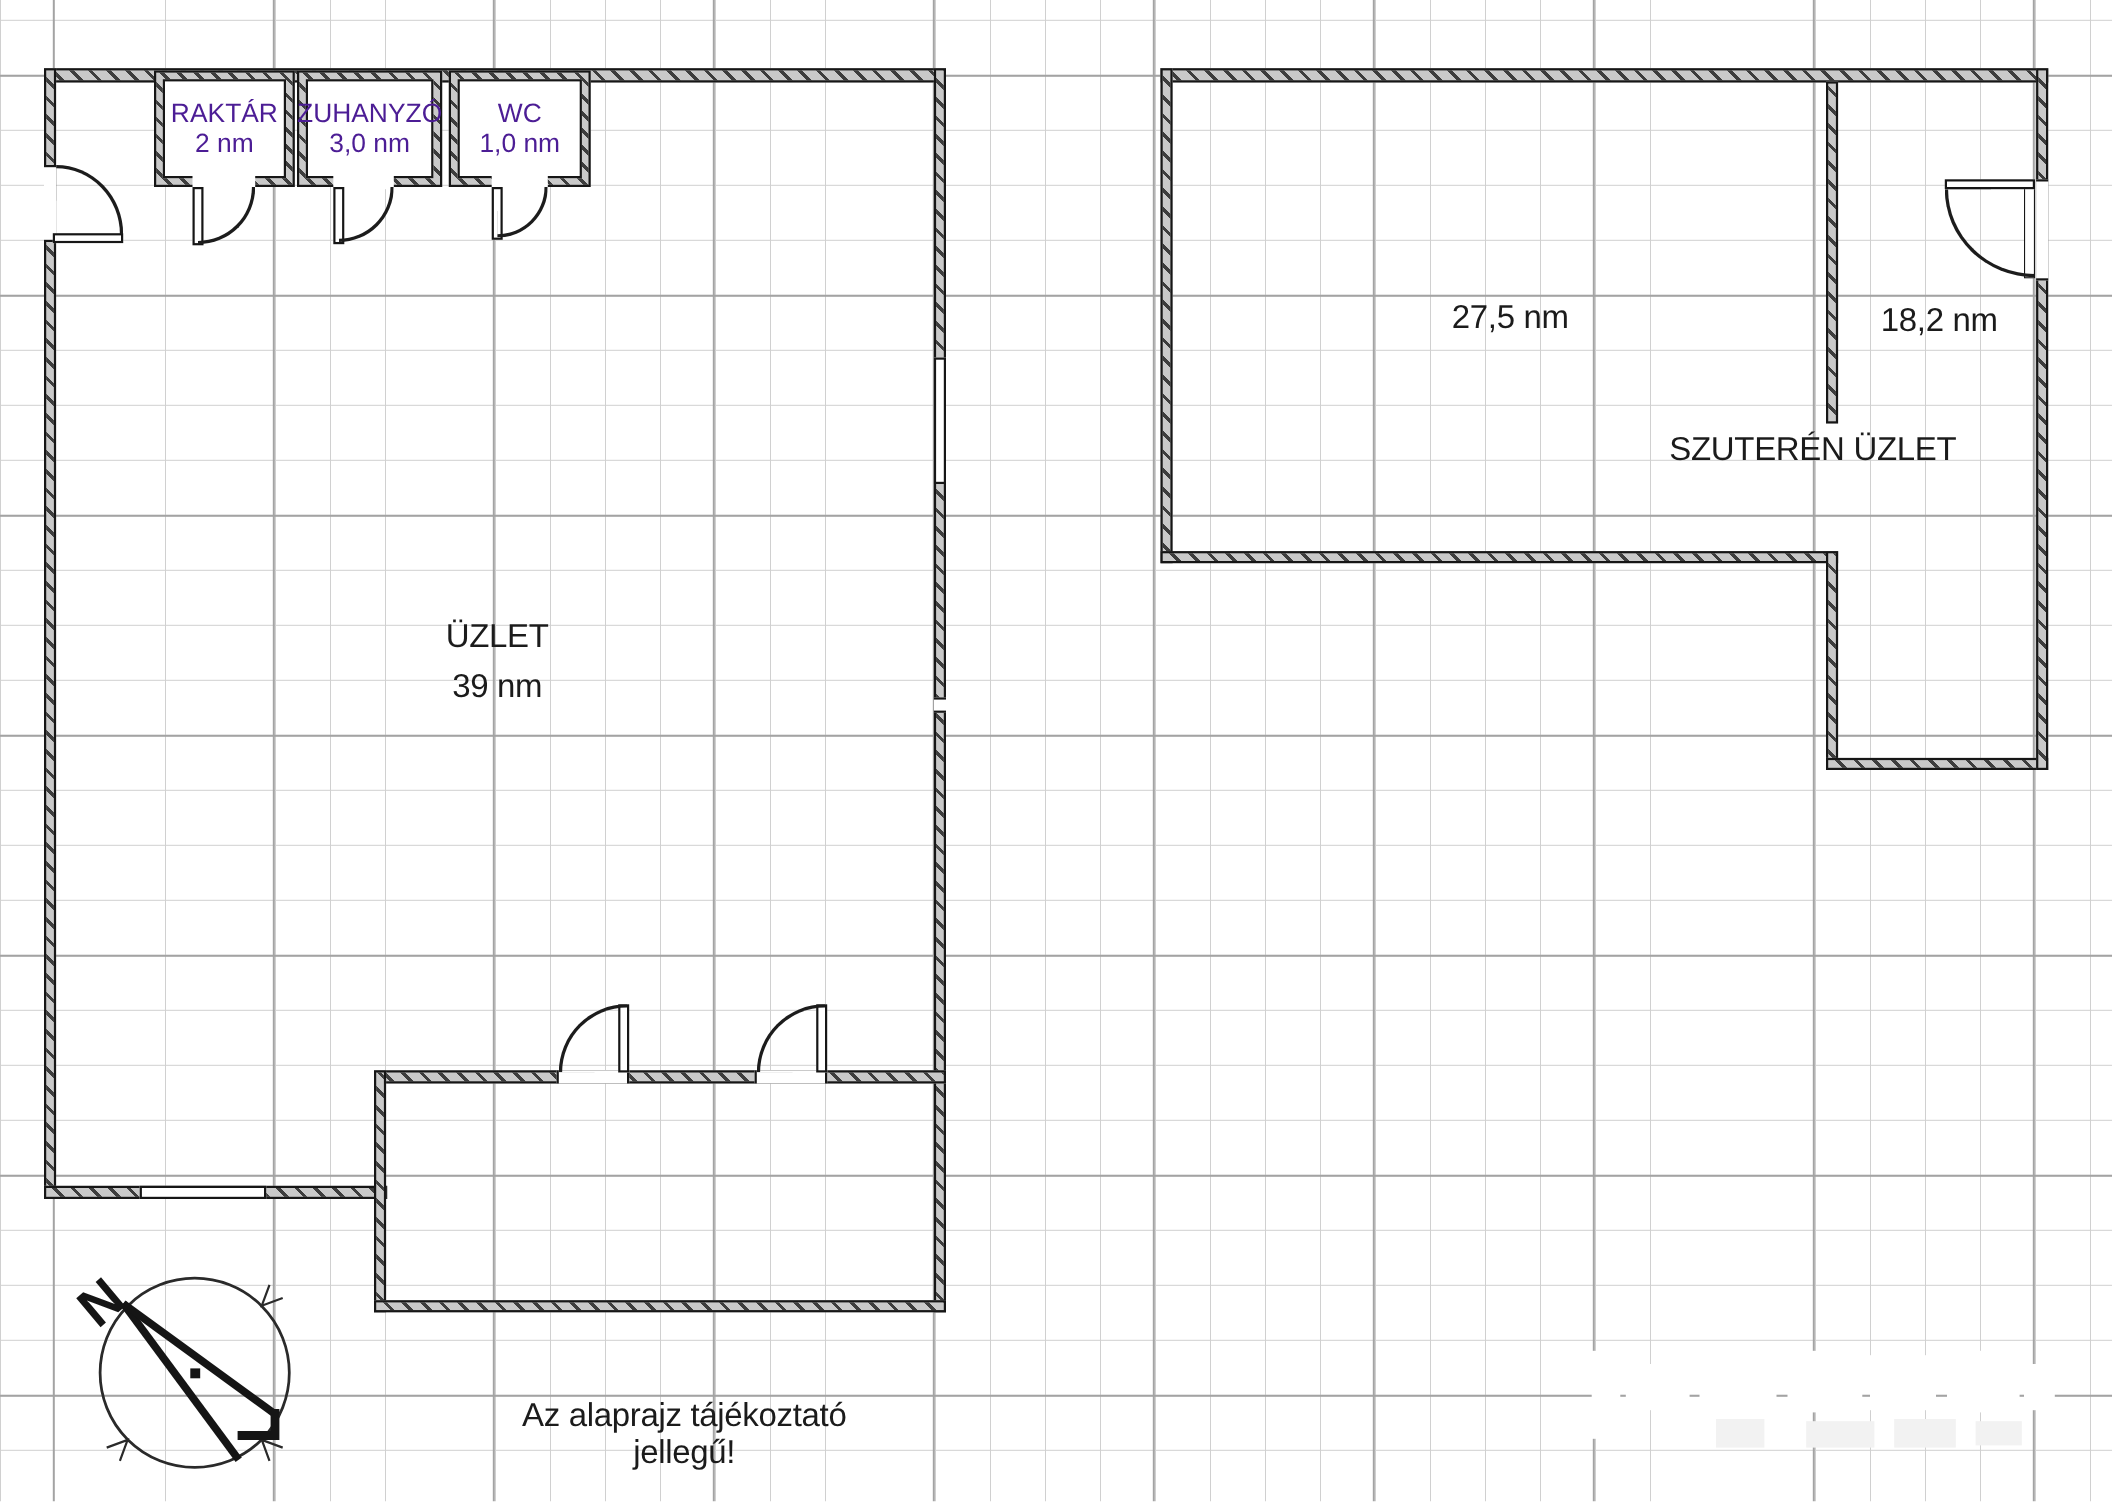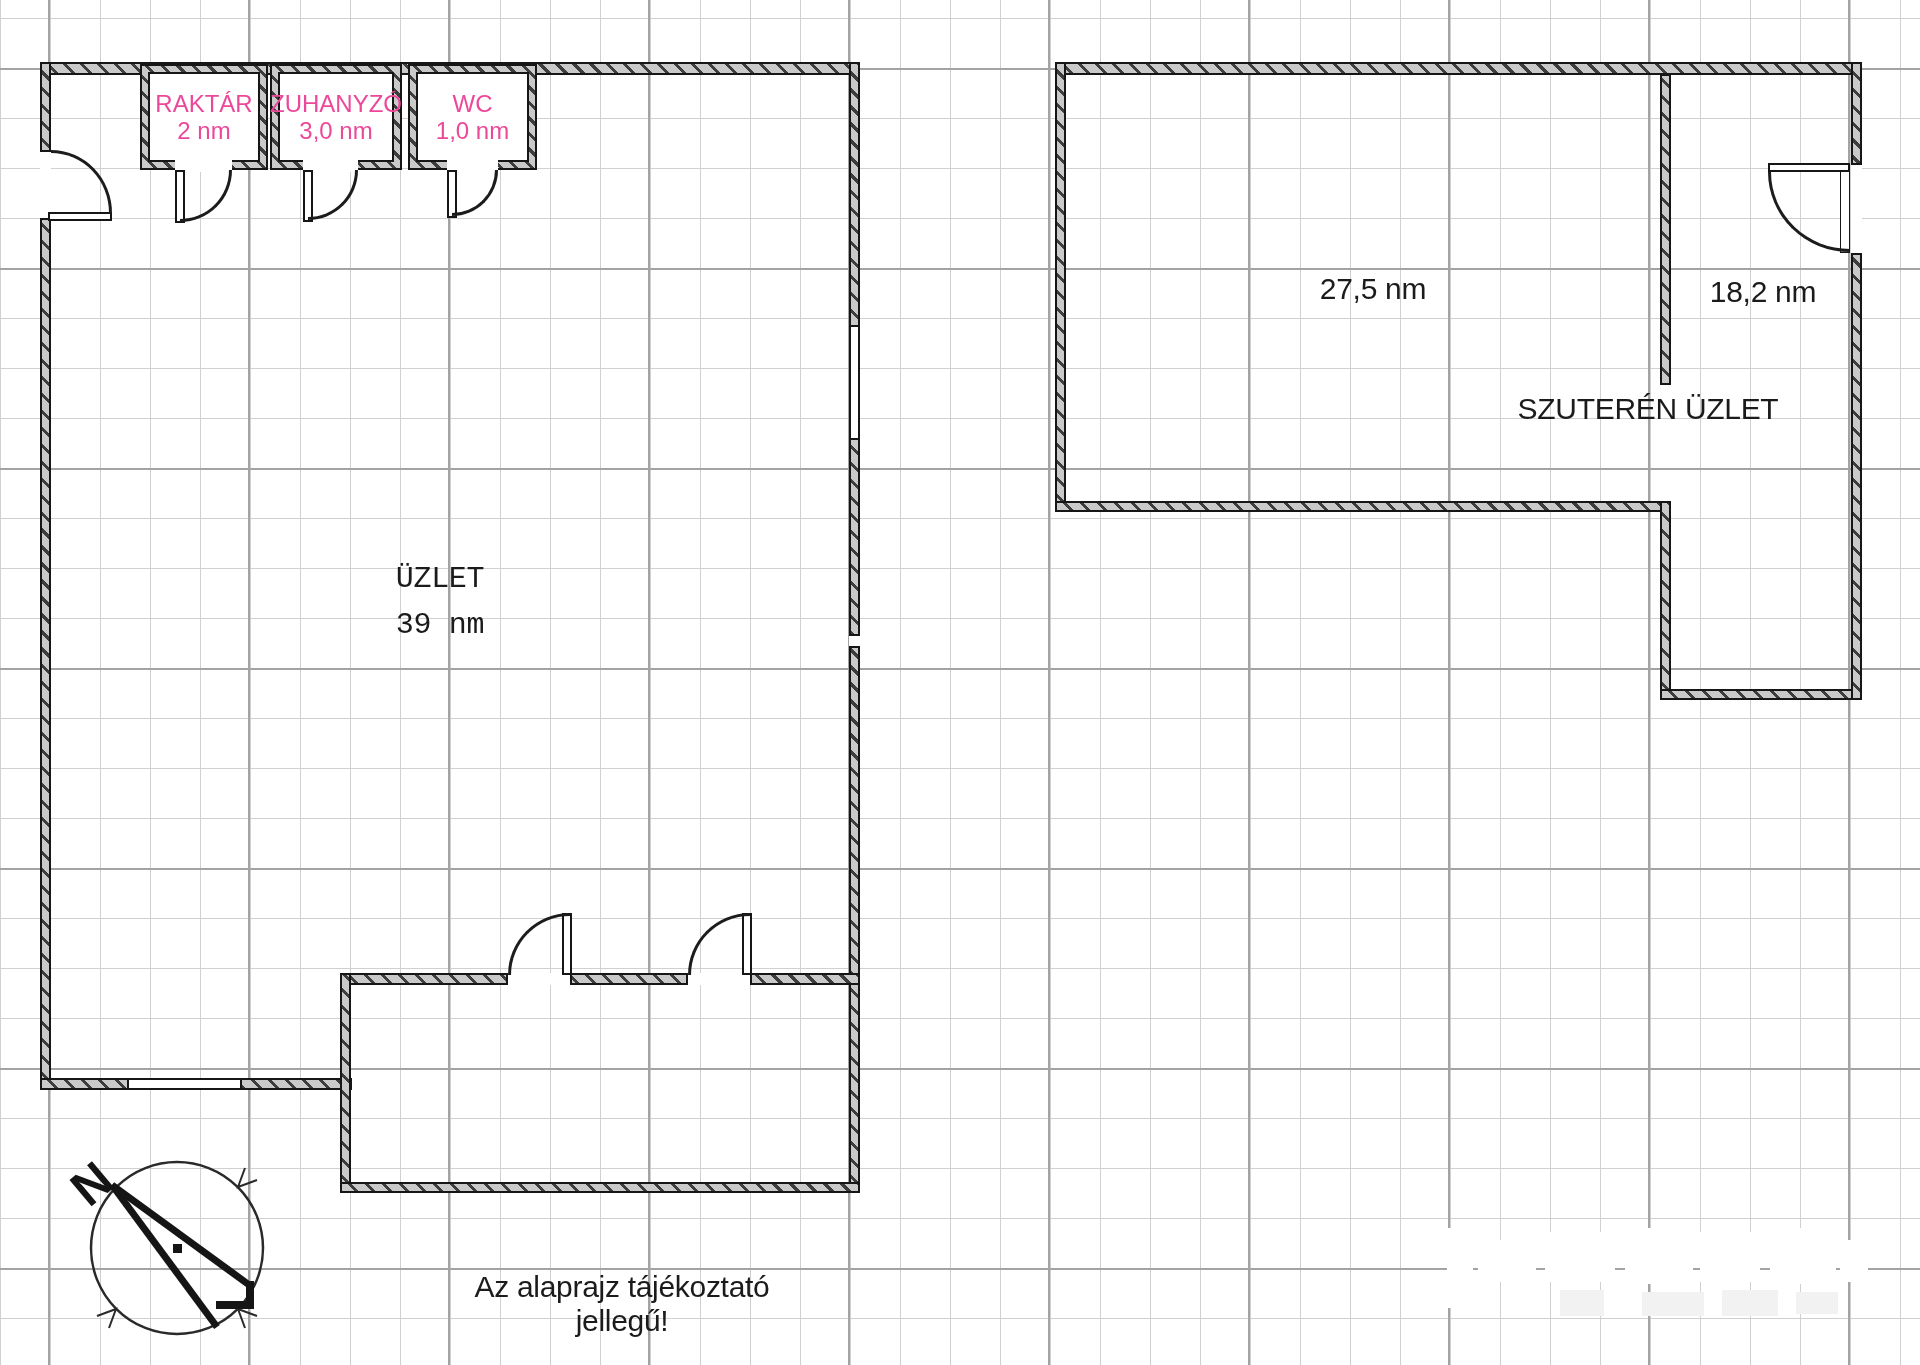--- a/index.html
+++ b/index.html
@@ -34,21 +34,21 @@
   .win{position:absolute;background:#fff;border:2px solid #161616;box-sizing:border-box;}
   .erase{position:absolute;background:#fff;}
   .leaf{position:absolute;background:#fff;border:2px solid #161616;box-sizing:border-box;}
   .arc{position:absolute;box-sizing:border-box;}
   .arc.br{border-right:3px solid #1c1c1c;border-bottom:3px solid #1c1c1c;border-bottom-right-radius:100% 100%;}
   .arc.tl{border-left:3px solid #1c1c1c;border-top:3px solid #1c1c1c;border-top-left-radius:100% 100%;}
   .arc.tr{border-top:3px solid #1c1c1c;border-right:3px solid #1c1c1c;border-top-right-radius:100% 100%;}
   .arc.bl{border-left:3px solid #1c1c1c;border-bottom:3px solid #1c1c1c;border-bottom-left-radius:100% 100%;}
   .lbl{position:absolute;color:#1b1b1b;text-align:center;letter-spacing:-0.3px;}
   .roomname{font-size:30px;}
-  .smalllbl{font-size:24px;line-height:27px;color:#ec4899;}
+  .smalllbl{font-size:24px;line-height:27px;color:#4c1d95;}
   .wm{position:absolute;background:#fff;}
   .wm2{position:absolute;background:#f2f2f2;}
 </style>
 </head>
 <body>
 
 <div id="plan">
 
   <div class="wm" style="left:1447px;top:1228px;width:26px;height:80px;"></div>
   <div class="wm" style="left:1478px;top:1240px;width:58px;height:42px;"></div>
@@ -118,21 +118,21 @@
   <div class="wall" style="left:1660px;top:501px;width:11px;height:199px;"></div>
   <div class="wall" style="left:1660px;top:689px;width:202px;height:11px;"></div>
   <div class="wall" style="left:1851px;top:62px;width:11px;height:638px;"></div>
   <div class="wall" style="left:1660px;top:74px;width:11px;height:311px;"></div>
 
   <div class="gapv" style="left:1851px;top:163px;width:11px;height:92px;"></div>
   <div class="leaf" style="left:1840px;top:165px;width:10px;height:88px;border-width:1px;"></div>
   <div class="leaf" style="left:1768px;top:163px;width:82px;height:9px;"></div>
   <div class="arc bl" style="left:1768px;top:172px;width:82px;height:80px;"></div>
 
-  <div class="lbl roomname" style="left:340px;top:556px;width:200px;line-height:46px;font-family:Liberation Mono, monospace;">
+  <div class="lbl roomname" style="left:352px;top:556px;width:200px;line-height:46px;">
     <div>ÜZLET</div>
     <div>39 nm</div>
   </div>
 
   <div class="lbl roomname" style="left:418px;top:1042px;width:360px;line-height:52px;">
   </div>
 
   <div class="lbl roomname" style="left:1283px;top:272px;width:180px;">27,5 nm</div>
   <div class="lbl roomname" style="left:1673px;top:275px;width:180px;">18,2 nm</div>
   <div class="lbl" style="left:437px;top:1270px;width:370px;font-size:30px;">Az alaprajz tájékoztató jellegű!</div>

